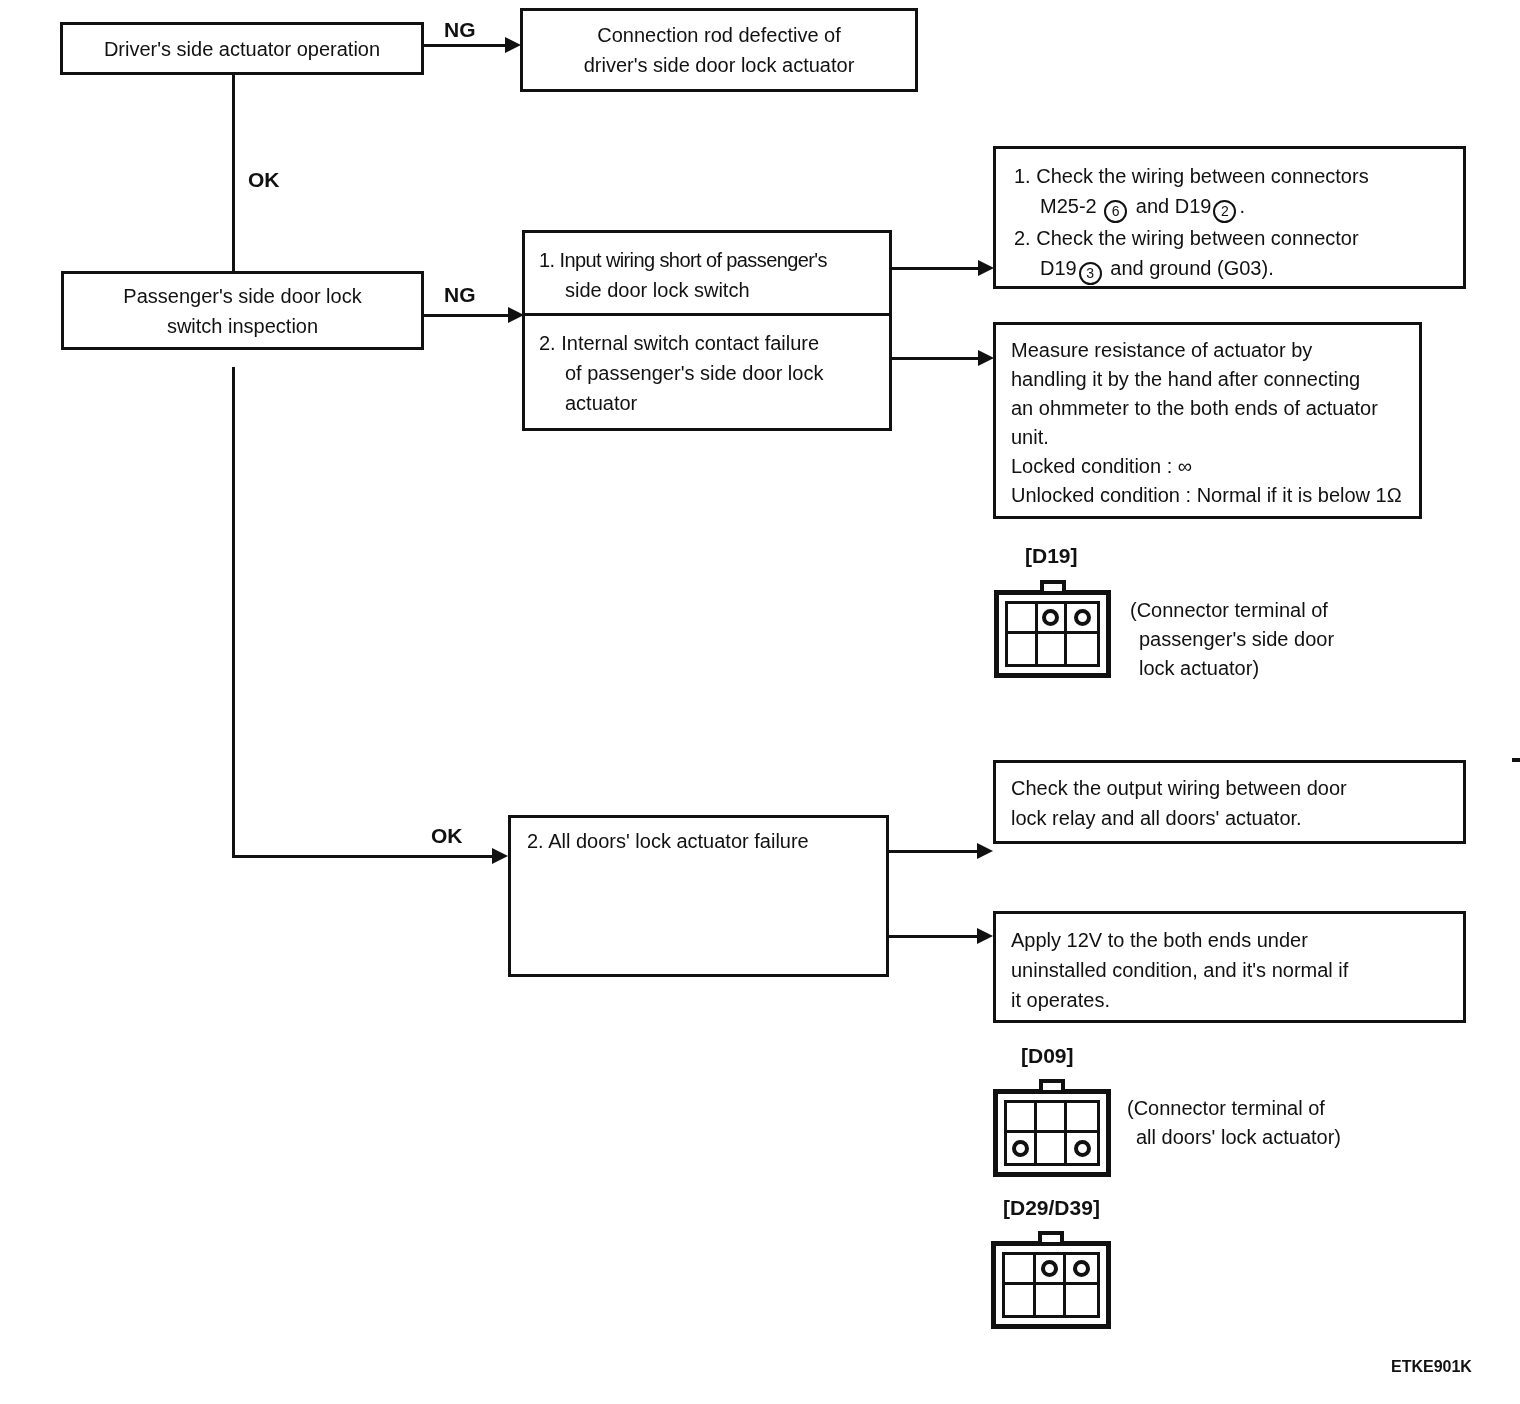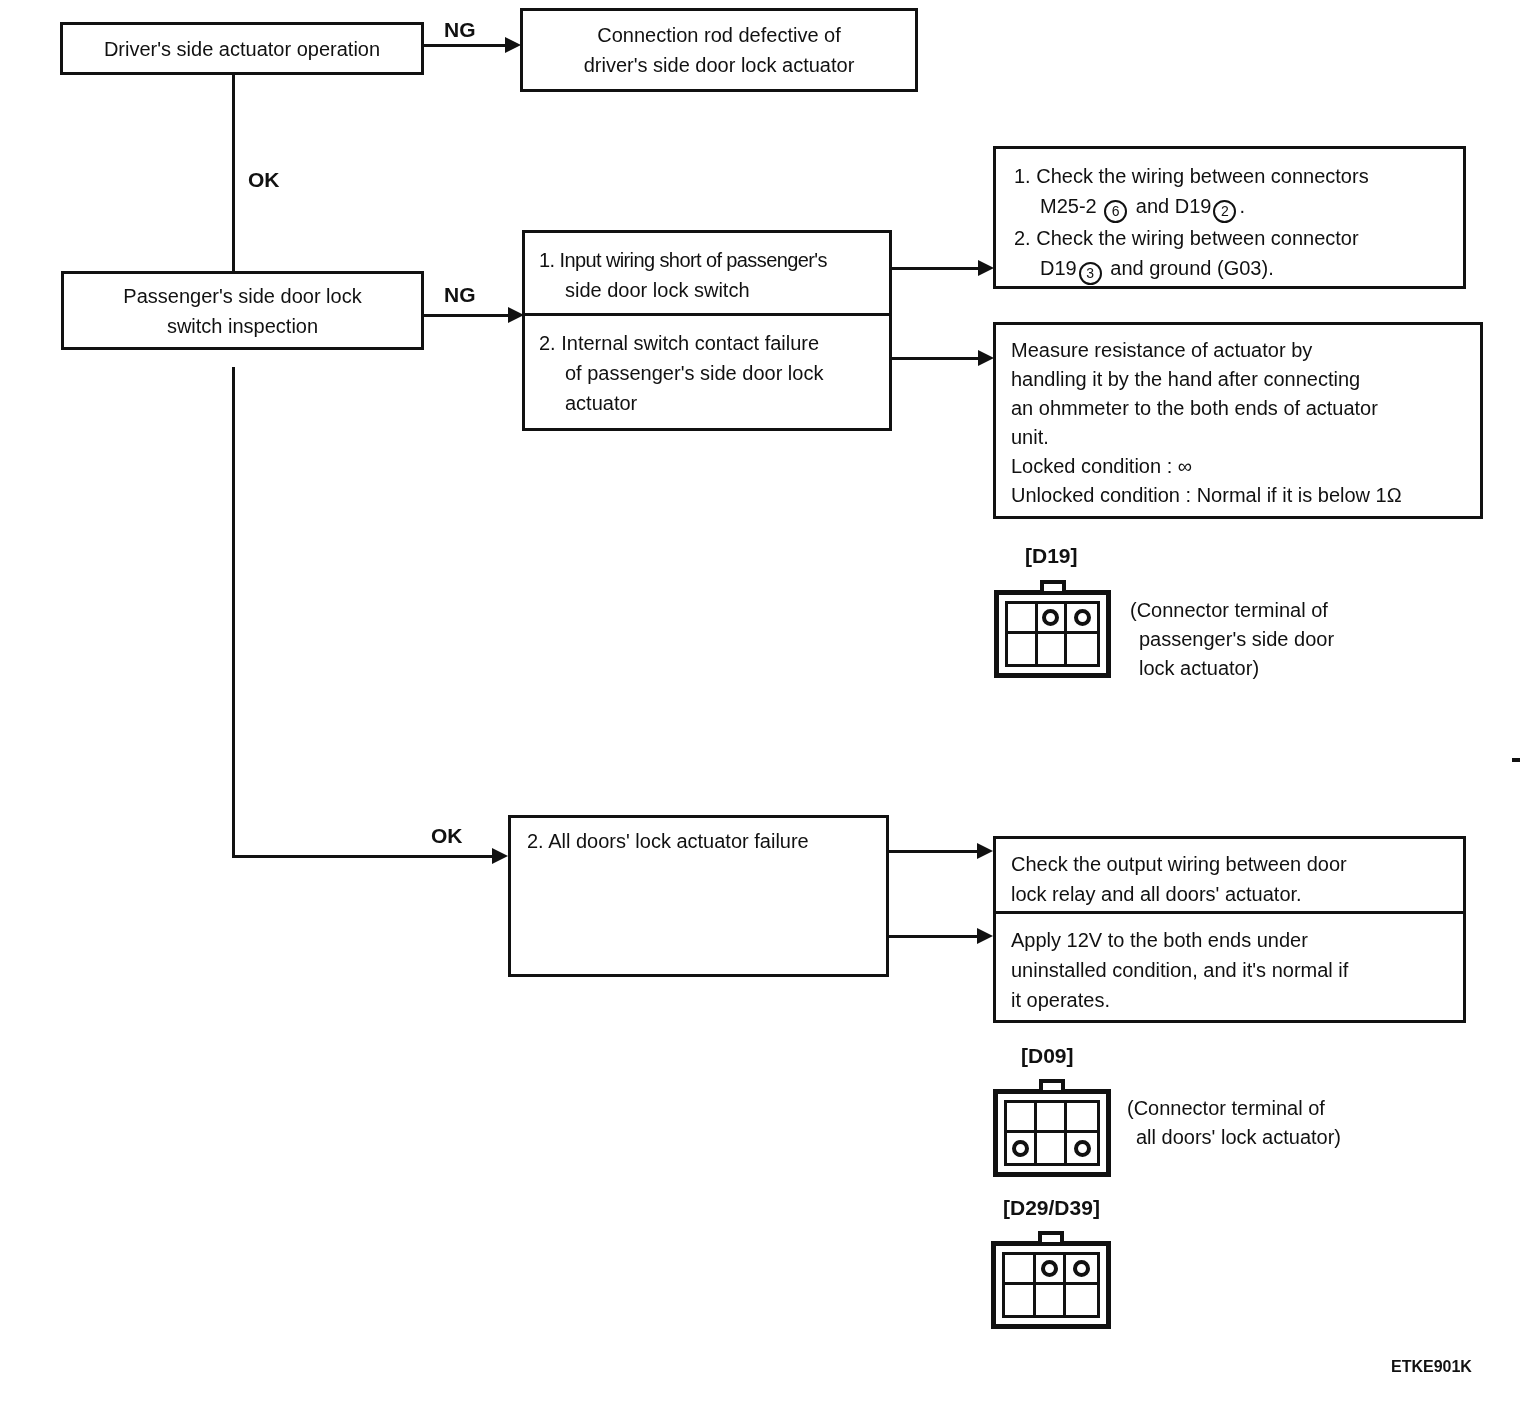--- a/index.html
+++ b/index.html
@@ -84,21 +84,21 @@
   <div class="hline" style="left:862px;top:357px;width:90px"></div>
   <div class="ah-e" style="left:950px;top:350px"></div>
 
   <div class="box" style="left:965px;top:146px;width:473px;height:143px;padding:12px 4px 0 18px">
     <div class="ln">1. Check the wiring between connectors</div>
     <div class="ln hang">M25-2 <span class="circ">6</span> and D19<span class="circ">2</span>.</div>
     <div class="ln">2. Check the wiring between connector</div>
     <div class="ln hang">D19<span class="circ">3</span> and ground (G03).</div>
   </div>
 
-  <div class="box lh29" style="left:965px;top:322px;width:490px;height:197px;padding:11px 8px 0 15px">
+  <div class="box lh29" style="left:965px;top:322px;width:429px;height:197px;padding:11px 8px 0 15px">
     <div class="ln">Measure resistance of actuator by</div>
     <div class="ln">handling it by the hand after connecting</div>
     <div class="ln">an ohmmeter to the both ends of actuator</div>
     <div class="ln">unit.</div>
     <div class="ln">Locked condition : ∞</div>
     <div class="ln">Unlocked condition : Normal if it is below 1Ω</div>
   </div>
 
   <div class="lbl" style="left:997px;top:544px">[D19]</div>
   <div class="connector" style="left:966px;top:590px;width:117px;height:88px">
@@ -131,21 +131,21 @@
     <div style="padding:8px 4px 0 16px">
       <div class="ln">2. All doors' lock actuator failure</div>
     </div>
   </div>
 
   <div class="hline" style="left:859px;top:850px;width:92px"></div>
   <div class="ah-e" style="left:949px;top:843px"></div>
   <div class="hline" style="left:859px;top:935px;width:92px"></div>
   <div class="ah-e" style="left:949px;top:928px"></div>
 
-  <div class="box" style="left:965px;top:836px;width:473px;height:84px;padding:10px 4px 17px 15px">
+  <div class="box" style="left:965px;top:760px;width:473px;height:84px;padding:10px 4px 17px 15px">
     <div class="ln">Check the output wiring between door</div>
     <div class="ln">lock relay and all doors' actuator.</div>
   </div>
 
   <div class="box" style="left:965px;top:911px;width:473px;height:112px;padding:11px 4px 0 15px">
     <div class="ln">Apply 12V to the both ends under</div>
     <div class="ln">uninstalled condition, and it's normal if</div>
     <div class="ln">it operates.</div>
   </div>
 

